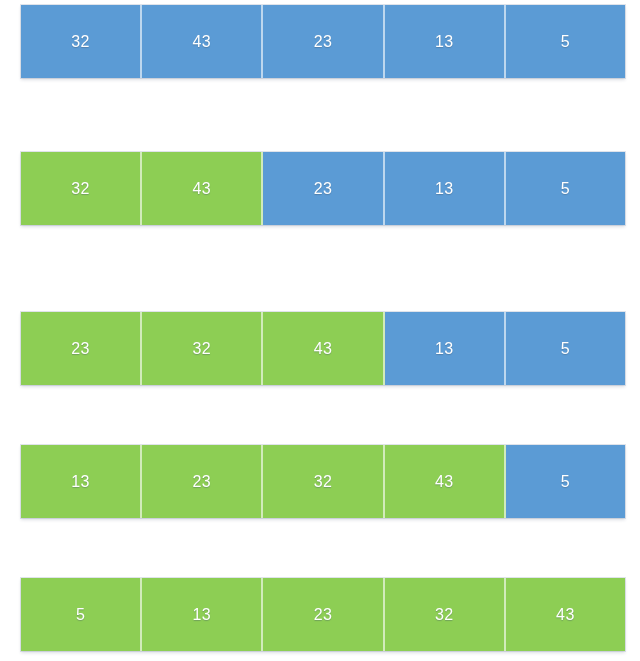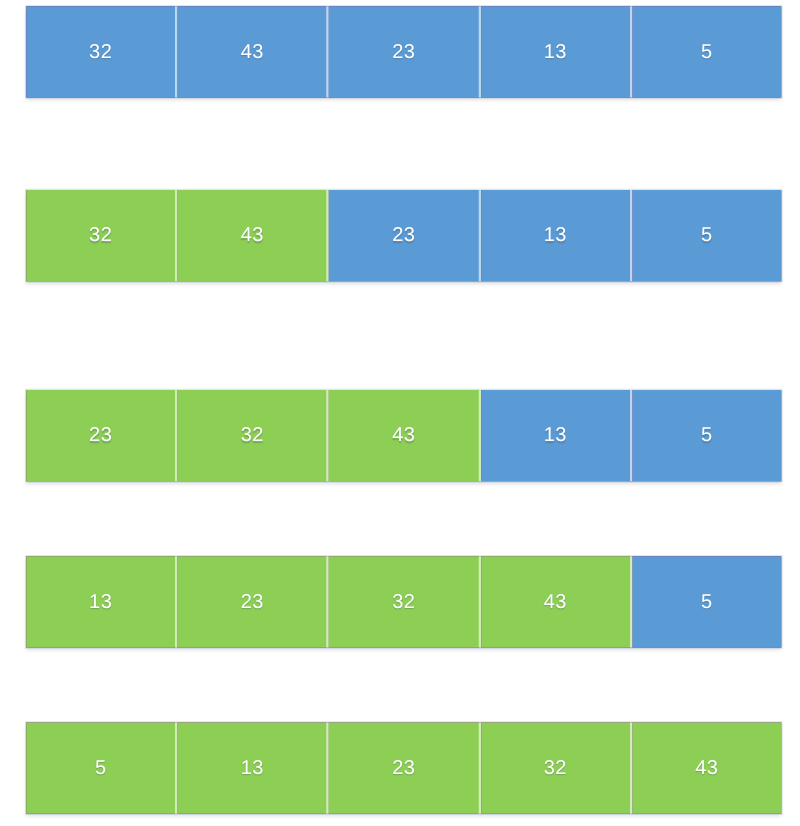--- a/index.html
+++ b/index.html
@@ -21,21 +21,21 @@
     width: 640px;
     height: 661px;
   }
   .bar-row {
     position: absolute;
     left: 21px;
     width: 604px;
     display: flex;
     box-shadow: 0 2px 3px rgba(140, 150, 165, 0.30),
                 0 0 0 1px rgba(200, 208, 220, 0.55);
-    background: #701a75;
+    background: #be185d;
   }
   .cell {
     flex: 1 1 0;
     height: 100%;
     box-sizing: border-box;
     display: flex;
     align-items: center;
     justify-content: center;
     border-right: 2px solid rgba(255, 255, 255, 0.60);
     position: relative;

